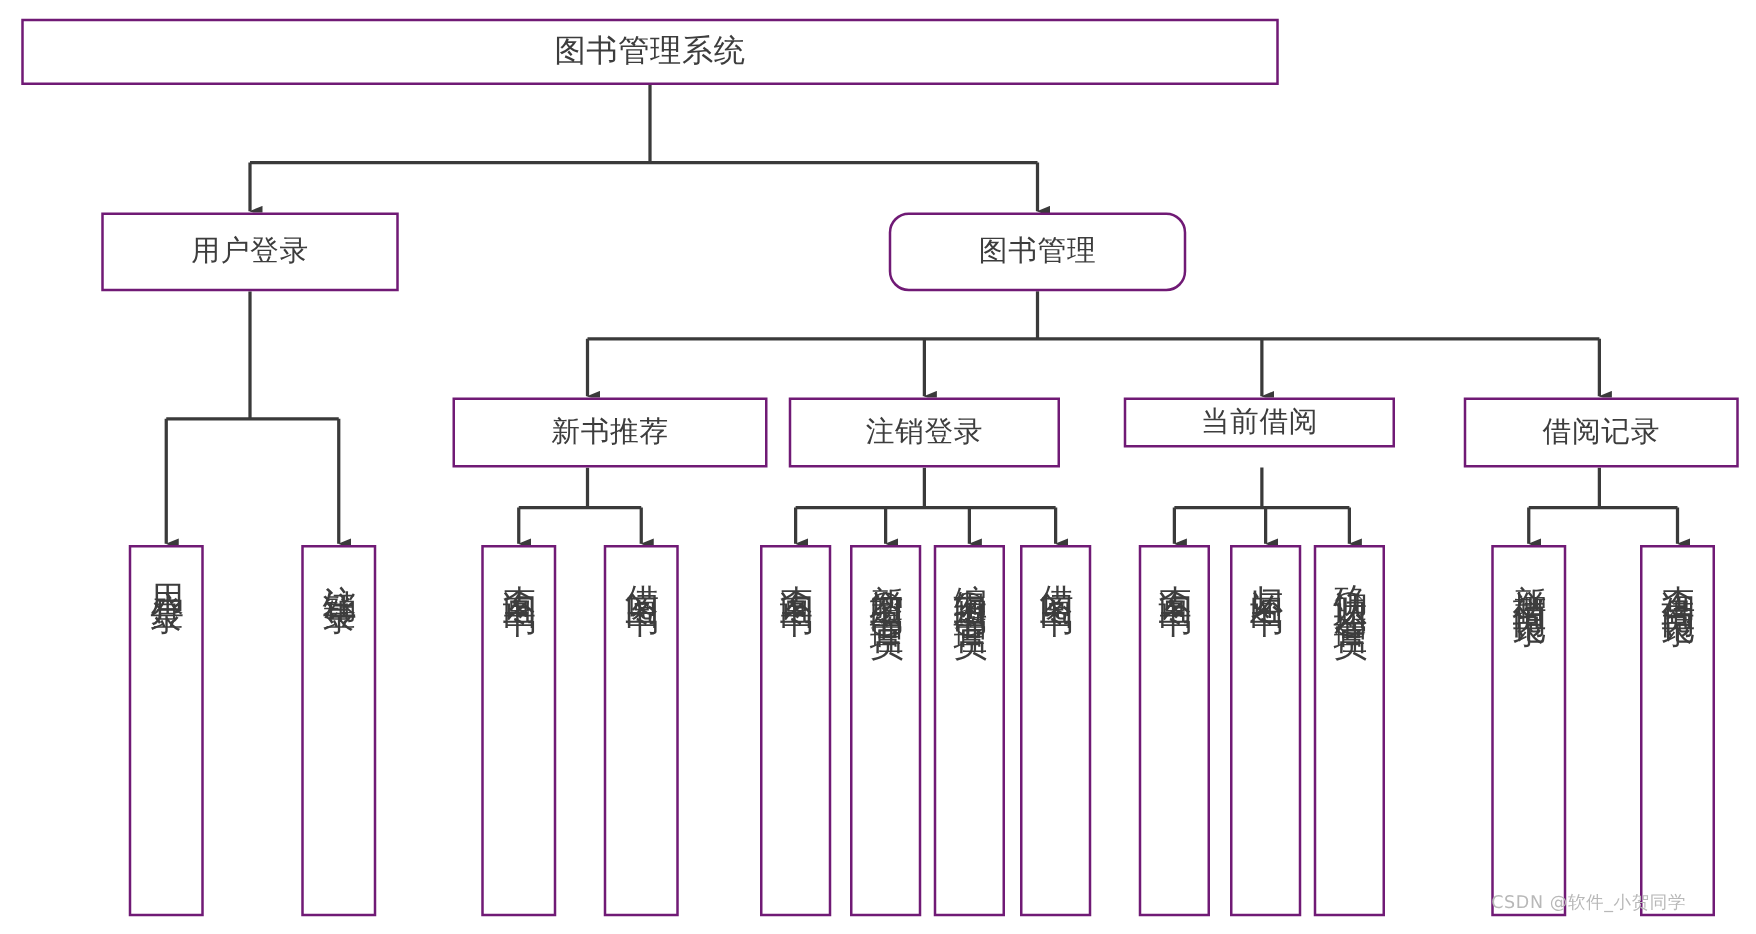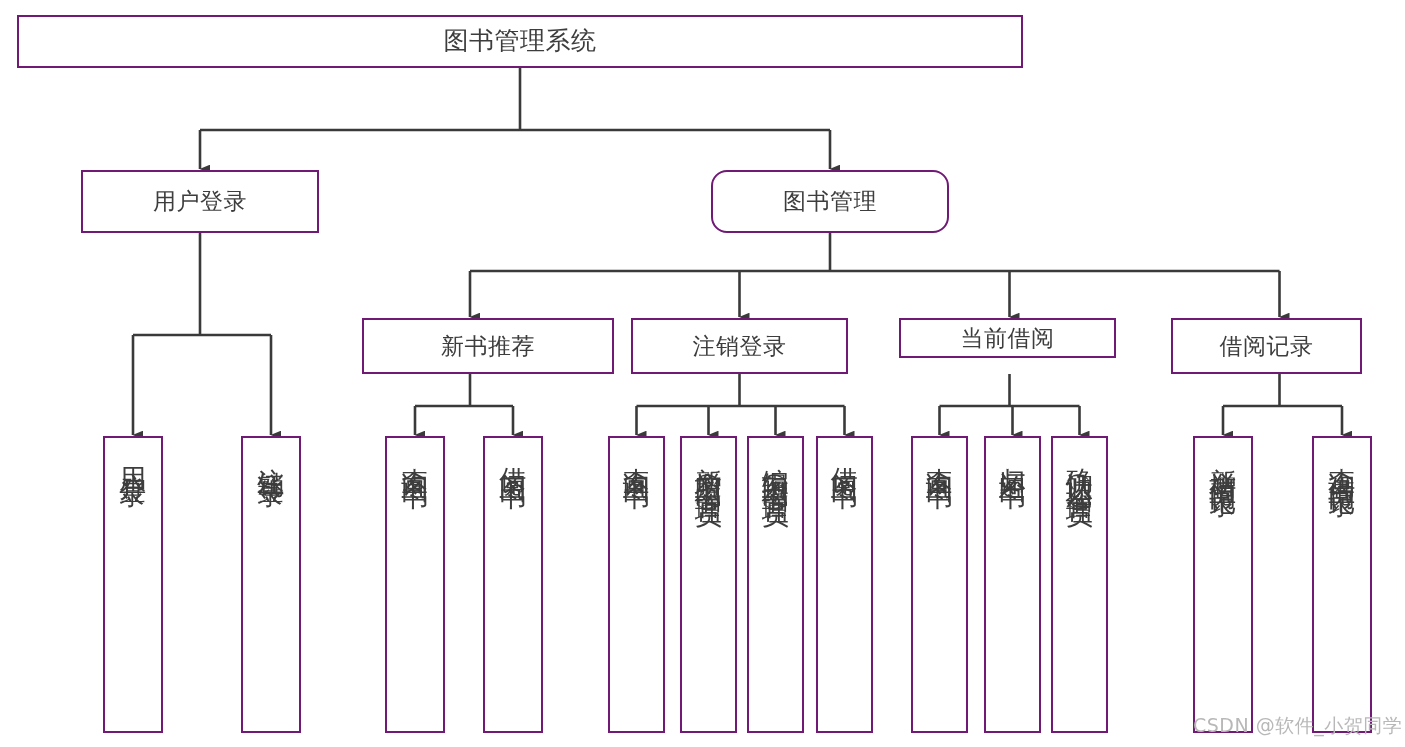--- a/index.html
+++ b/index.html
@@ -64,21 +64,21 @@
     writing-mode: vertical-rl;
     text-orientation: upright;
     font-size: 27px;
     line-height: 1.02;
     letter-spacing: 5px;
     white-space: nowrap;
   }
   #watermark {
     position: absolute;
     color: #b8b8b8;
-    font-size: 19px;
+    font-size: 14px;
     white-space: nowrap;
     z-index: 5;
     letter-spacing: 0.5px;
   }
 </style>
 </head>
 <body>
 
 <div id="diagram-canvas">
 
@@ -137,21 +137,21 @@
       </div>
       <div class="node level-2" style="left: 362px; top: 318px; width: 252px; height: 56px;">
         <span class="node-label">新书推荐</span>
       </div>
       <div class="node level-2" style="left: 631px; top: 318px; width: 217px; height: 56px;">
         <span class="node-label">注销登录</span>
       </div>
       <div class="node level-2" style="left: 899px; top: 318px; width: 217px; height: 40px;">
         <span class="node-label">当前借阅</span>
       </div>
-      <div class="node level-2" style="left: 1171px; top: 318px; width: 191px; height: 56px; justify-content: center;">
+      <div class="node level-2" style="left: 1171px; top: 318px; width: 220px; height: 56px; justify-content: center;">
         <span class="node-label">借阅记录</span>
       </div>
       <div class="node level-leaf" style="left: 103px; top: 436px; width: 60px; height: 297px;">
         <span class="node-label">用户登录</span>
       </div>
       <div class="node level-leaf" style="left: 241px; top: 436px; width: 60px; height: 297px;">
         <span class="node-label">注销登录</span>
       </div>
       <div class="node level-leaf" style="left: 385px; top: 436px; width: 60px; height: 297px;">
         <span class="node-label">查询图书</span>

